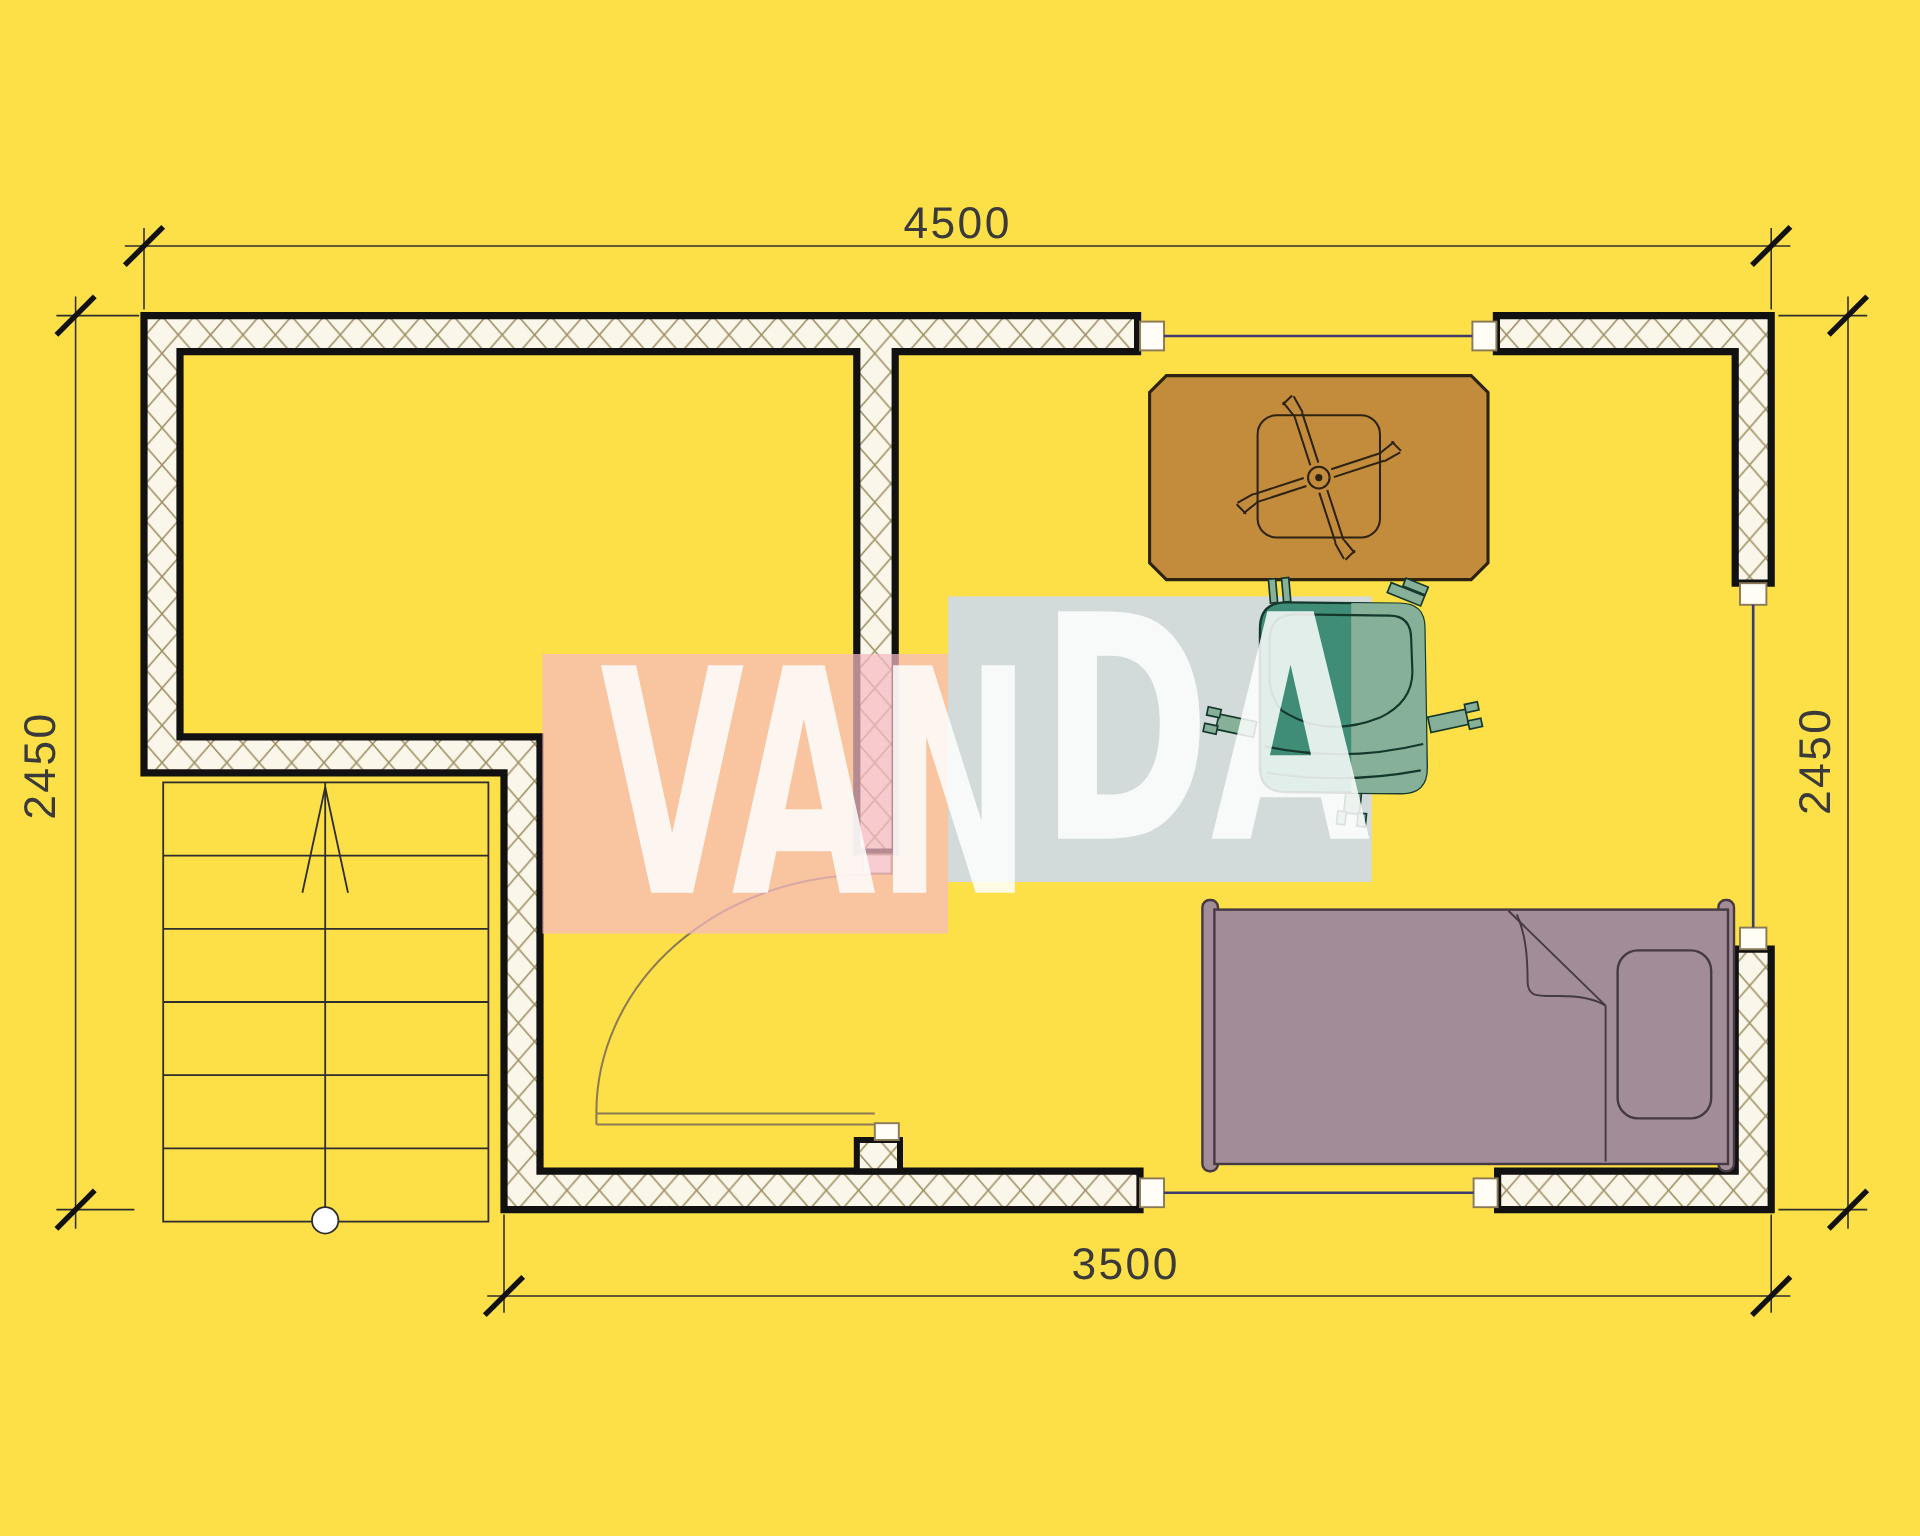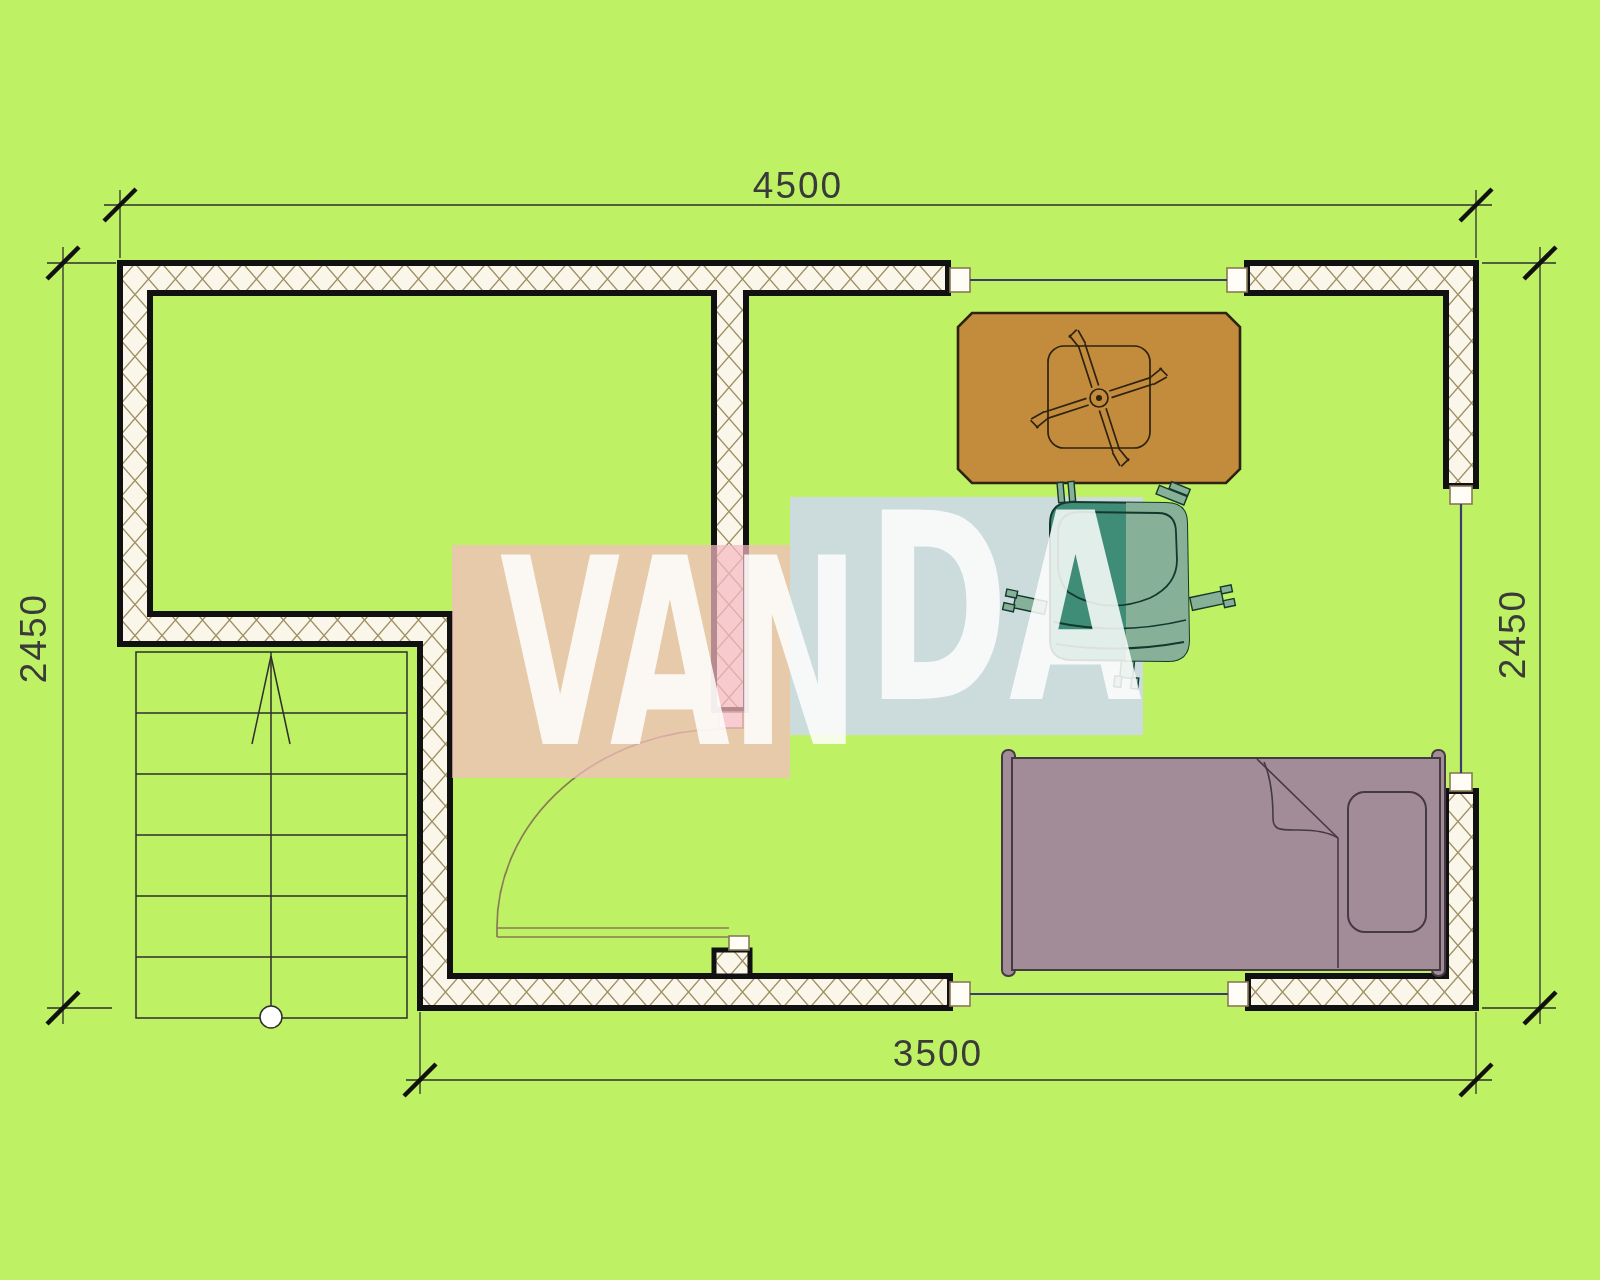--- a/index.html
+++ b/index.html
@@ -1,16 +1,16 @@
 <!DOCTYPE html>
 <html><head>
 <meta charset="utf-8">
 <style>
   html,body{margin:0;padding:0;background:#ffffff;}
-  .canvas{position:relative;width:1600px;height:1280px;background:#bef264;overflow:hidden;
+  .canvas{position:relative;width:1600px;height:1280px;background:#fde047;overflow:hidden;
           font-family:"Liberation Sans", sans-serif;}
   svg{display:block;}
   .dimtext{font-family:"Liberation Sans", sans-serif;font-size:37px;letter-spacing:2px;font-weight:400;}
   .wm{font-family:"DejaVu Sans", sans-serif;font-weight:bold;}
 </style>
 </head>
 <body>
 
 <div class="canvas">
 <svg width="1600" height="1280" viewBox="0 0 1600 1280">

